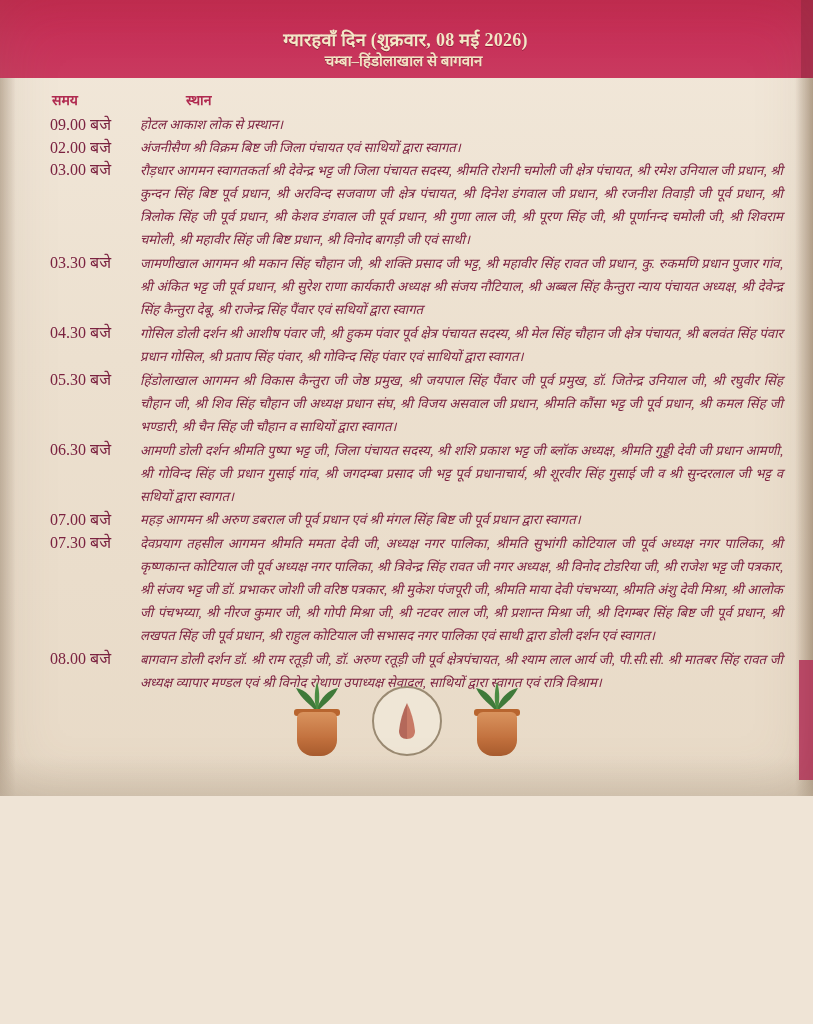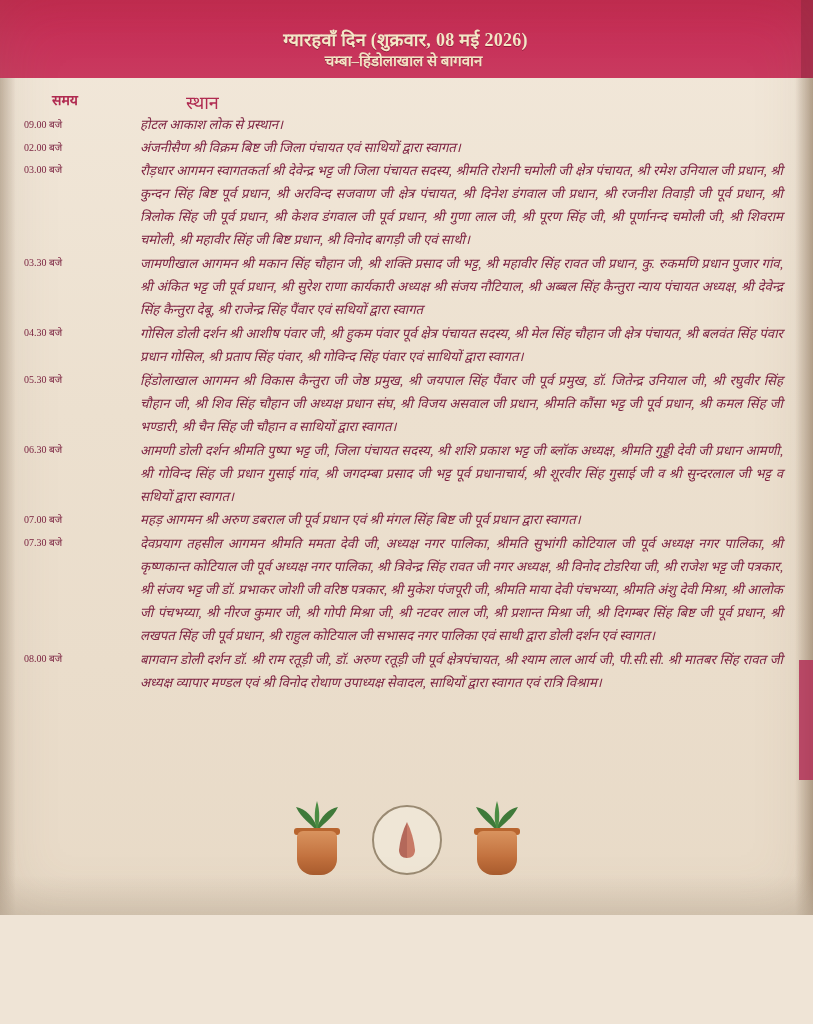--- a/index.html
+++ b/index.html
@@ -9,21 +9,21 @@
   body {
     width: 813px;
     height: 1024px;
     background: #efe4d6;
     font-family: "Liberation Serif", serif;
     overflow: hidden;
   }
   .page {
     position: relative;
     width: 813px;
-    height: 915px;
+    height: 796px;
     background: linear-gradient(180deg, #f2e8da 0%, #ece0cf 45%, #e8dac7 100%);
     box-sizing: border-box;
     overflow: hidden;
   }
   
   .page::after {
     content: "";
     position: absolute;
     inset: 0;
     pointer-events: none;
@@ -128,40 +128,40 @@
     color: #b02a50;
     font-size: 14px;
     font-weight: bold;
     text-align: center;
   }
   .hdr-place {
     position: absolute;
     left: 186px;
     top: 0;
     color: #b02a50;
-    font-size: 18px;
-    font-weight: normal;
+    font-size: 14px;
+    font-weight: bold;
   }
 
   .rows {
     position: relative;
     margin-top: 2px;
     padding: 0 24px 0 0;
   }
   .row {
     display: flex;
     align-items: flex-start;
     margin-bottom: 1px;
   }
   .row .time {
     flex: 0 0 140px;
-    padding-left: 24px;
+    padding-left: 50px;
     box-sizing: border-box;
     color: #7b2240;
-    font-size: 10px;
+    font-size: 16px;
     line-height: 21.5px;
     white-space: nowrap;
   }
   .row .place {
     flex: 1 1 auto;
     color: #7d2342;
     font-size: 13.2px;
     line-height: 21.5px;
     text-align: justify;
     text-justify: inter-word;

